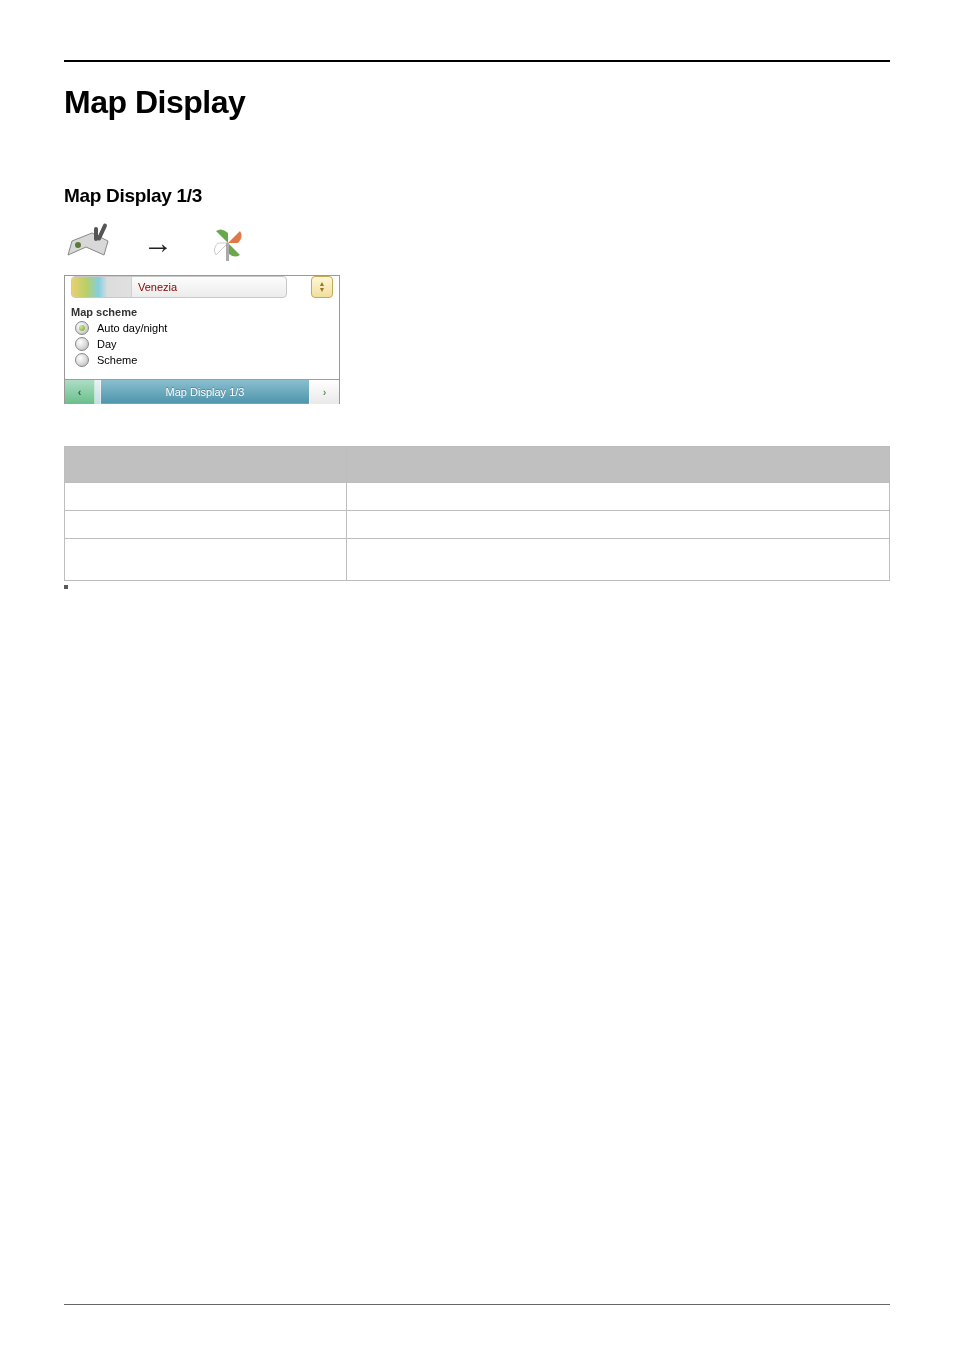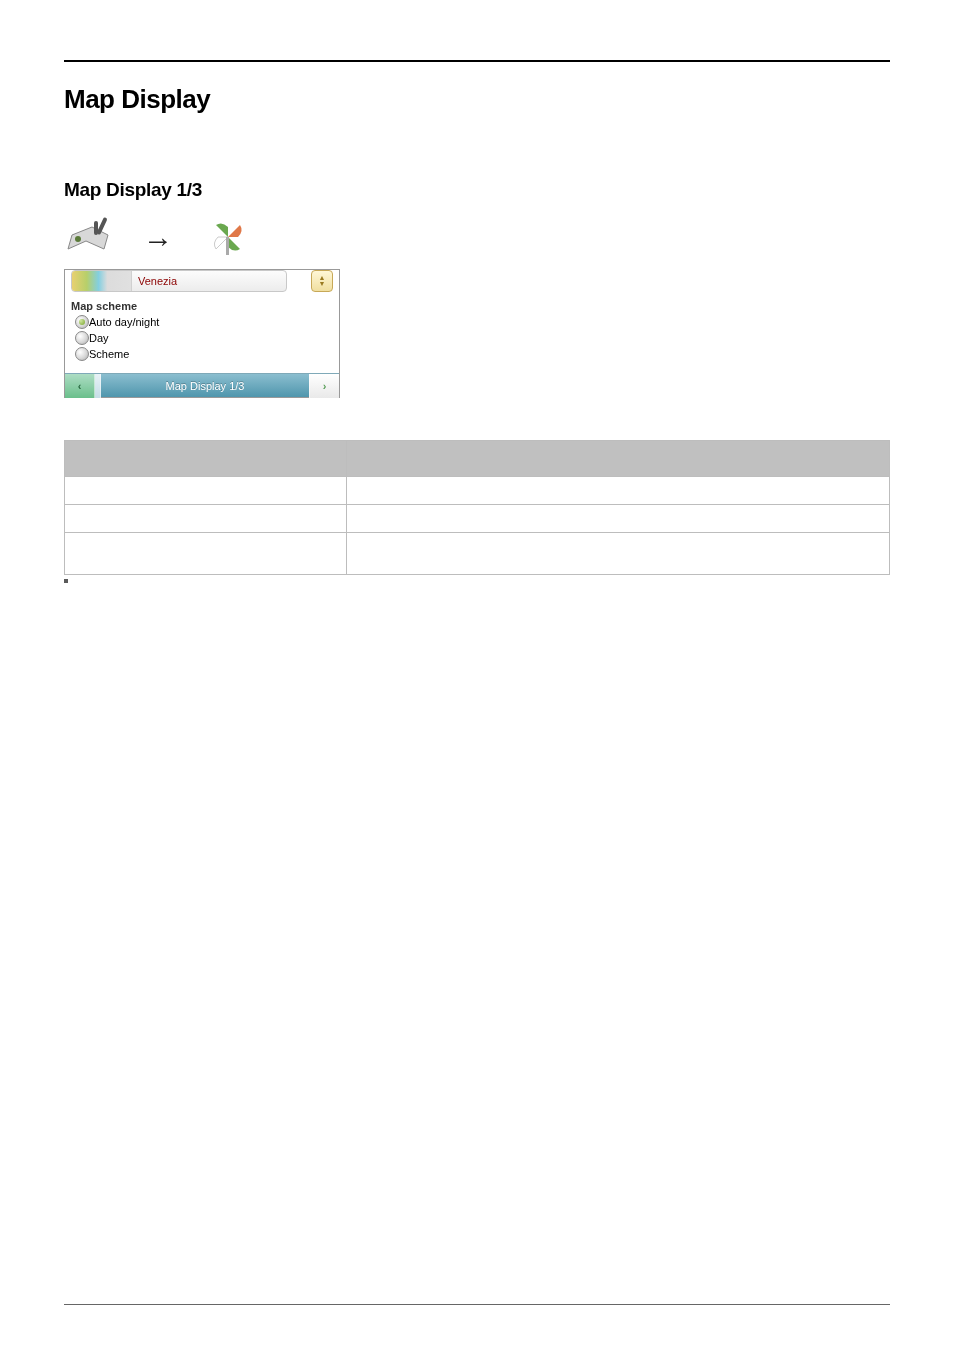--- a/index.html
+++ b/index.html
@@ -5,21 +5,21 @@
   * { box-sizing: border-box; margin: 0; padding: 0; }
   html, body { width: 954px; height: 1355px; background: #fff; font-family: Arial, Helvetica, sans-serif; color: #000; }
   .page {
     width: 954px;
     height: 1355px;
     position: relative;
     padding: 60px 64px 40px 64px;
   }
   .top-rule { border-top: 2px solid #000; width: 100%; margin-bottom: 22px; }
   .heading-main {
-    font-size: 26px;
+    font-size: 32px;
     font-weight: 900;
     letter-spacing: -0.5px;
     margin-bottom: 64px;
     font-family: "Arial Black", Arial, sans-serif;
   }
   .heading-sub {
     font-size: 19px;
     font-weight: 900;
     margin-bottom: 12px;
     font-family: "Arial Black", Arial, sans-serif;
@@ -76,21 +76,21 @@
   .scheme-spin {
     width: 22px; height:22px;
     border:1px solid #c7a857;
     border-radius:4px;
     background:linear-gradient(#fff7d6,#f0dfa0);
     display:flex; flex-direction:column; align-items:center; justify-content:center;
     color:#9a7a20; font-size:7px; line-height:6px;
   }
   .dev-body { background:#fff; padding: 4px 6px 11px 6px; }
   .dev-label { font-weight:700; color:#333; font-size:11px; margin-bottom:2px; }
-  .radio-row { display:flex; align-items:center; gap:0; font-size:11px; padding:1px 0 1px 4px; }
+  .radio-row { display:flex; align-items:center; gap:8px; font-size:11px; padding:1px 0 1px 4px; }
   .radio-dot {
     width:14px; height:14px; border-radius:50%;
     background: radial-gradient(circle at 35% 35%, #fff, #d8d8d8 55%, #aaa);
     border:1px solid #888;
     position:relative;
   }
   .radio-dot.sel::after{
     content:""; position:absolute; left:3px; top:3px; width:6px; height:6px; border-radius:50%;
     background: radial-gradient(circle at 30% 30%, #cfe6a0, #7aa52e);
   }

